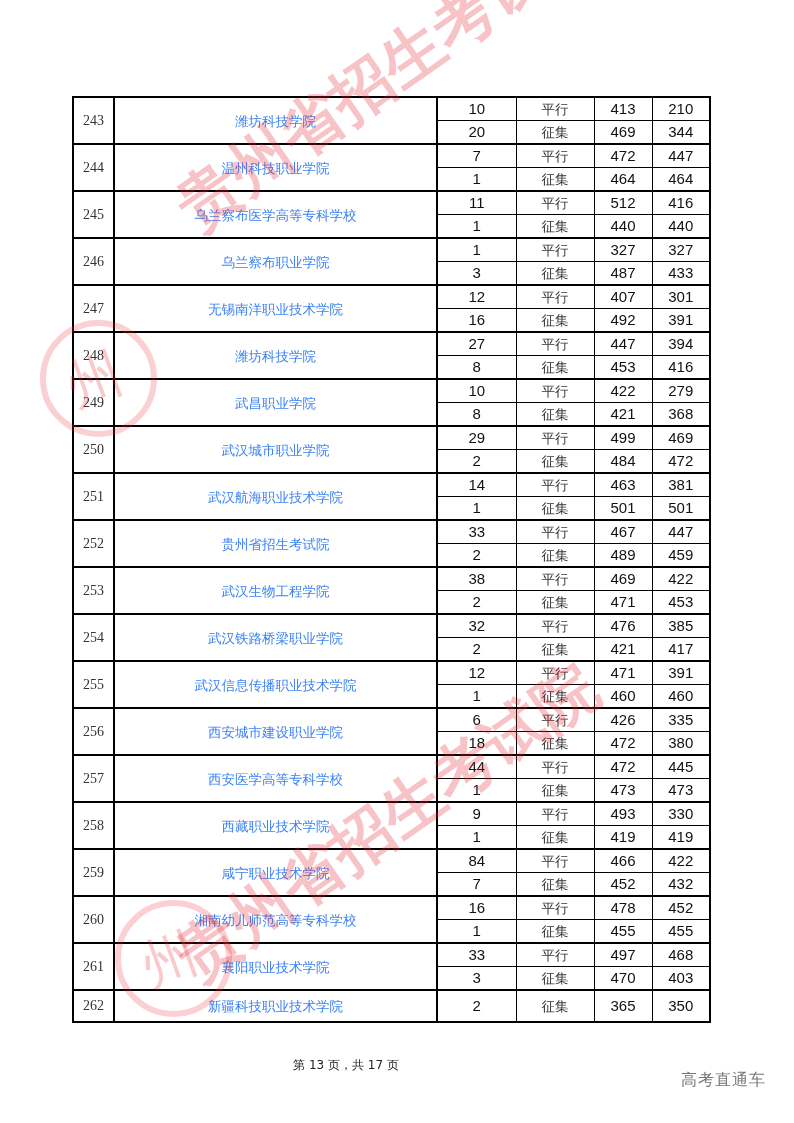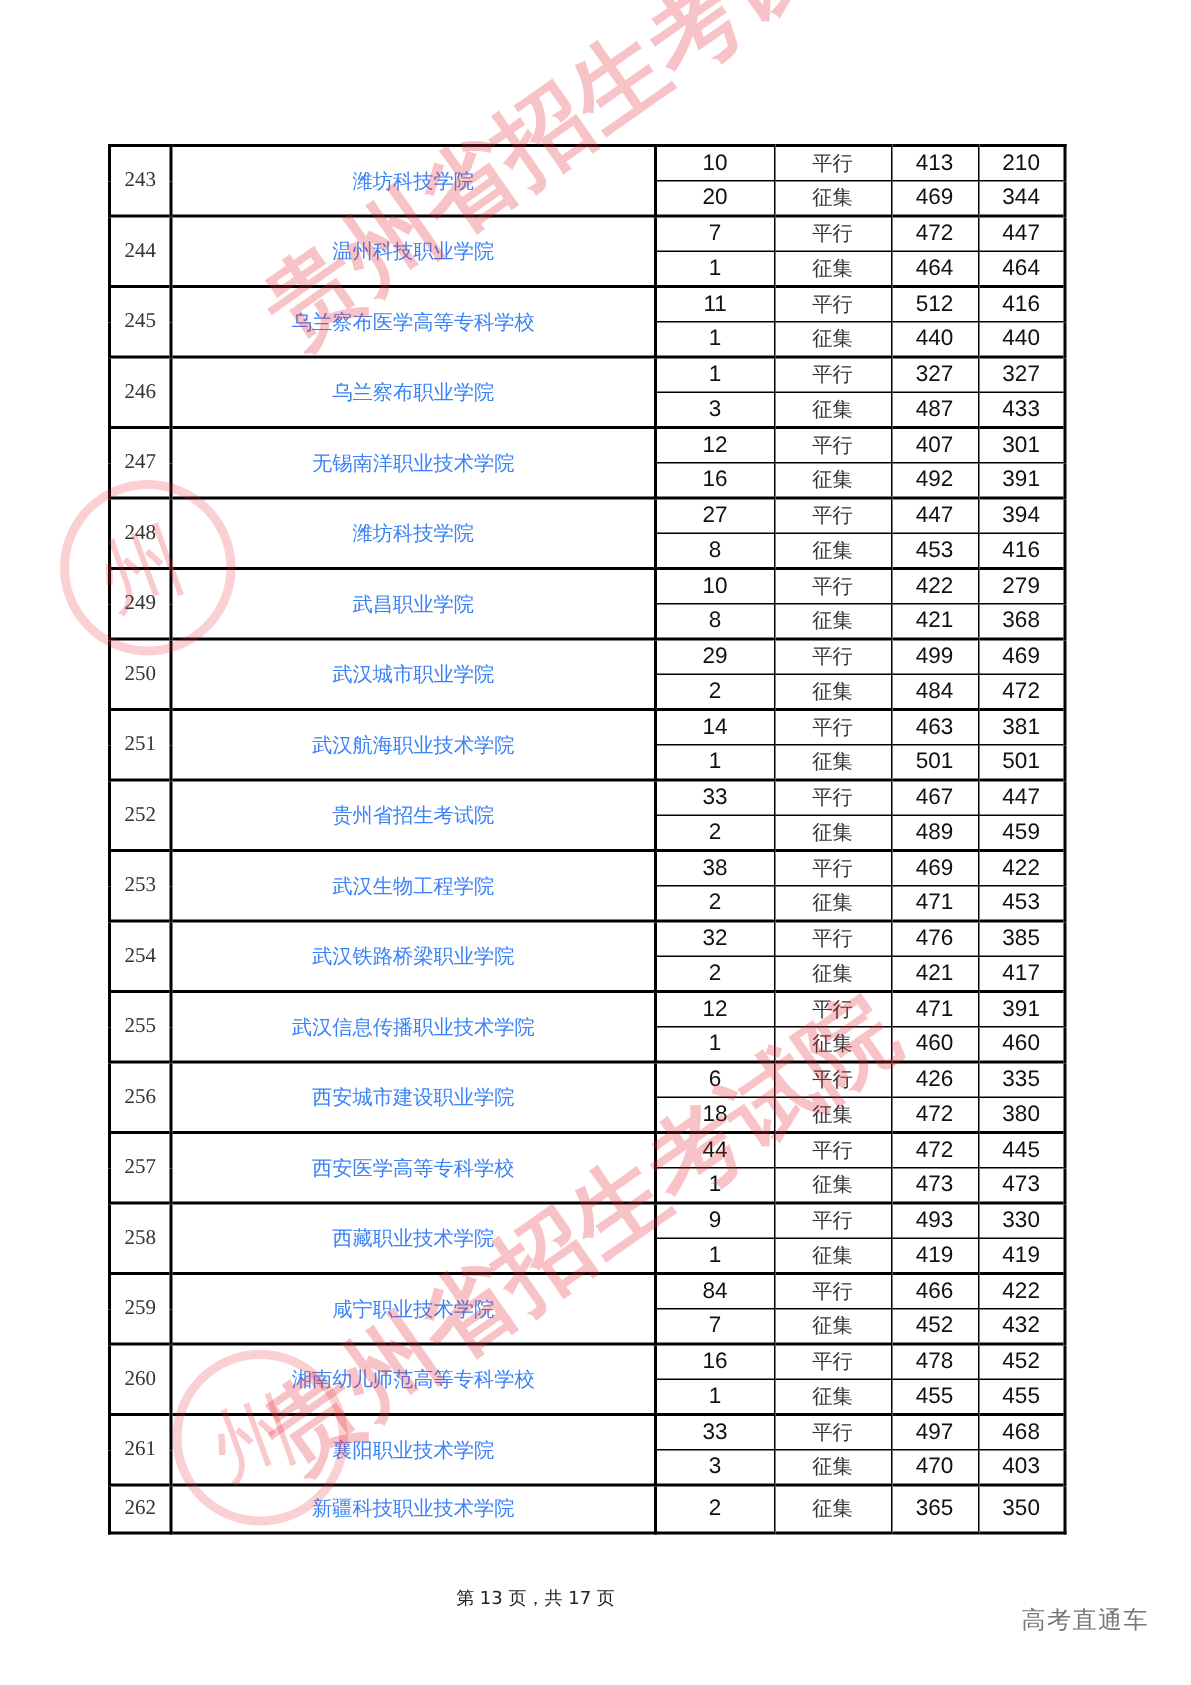--- a/index.html
+++ b/index.html
@@ -37,21 +37,21 @@
       font-family: "DejaVu Sans", sans-serif; font-weight: bold; white-space: nowrap; }
     .wm1 { left: 160px; top: 180px; font-size: 62px; transform: rotate(-35deg); transform-origin: left top; }
     .wm2 { left: 160px; top: 930px; font-size: 62px; transform: rotate(-35deg); transform-origin: left top; }
     .seal { position: absolute; pointer-events: none; border: 6px solid rgba(230, 40, 50, 0.22);
       border-radius: 50%; width: 105px; height: 105px; }
     .seal1 { left: 40px; top: 320px; }
     .seal2 { left: 115px; top: 900px; }
     .seal .seal-glyph { position: absolute; left: 22px; top: 18px; font-size: 54px;
       color: rgba(230, 40, 50, 0.25); font-family: "DejaVu Sans", sans-serif; transform: rotate(-20deg); }
 
-    .footer-page { position: absolute; top: 1057px; left: 16px; width: 682px; text-align: center;
+    .footer-page { position: absolute; top: 1057px; left: 5px; width: 682px; text-align: center;
       font-size: 12px; color: #222; font-family: "DejaVu Sans", sans-serif; }
     .brand { position: absolute; right: 28px; top: 1070px; font-size: 16px; color: #777;
       font-family: "DejaVu Sans", sans-serif; letter-spacing: 1px; }
   </style>
 </head>
 <body>
 
 <div class="table-wrap">
   <table class="admission">
     <colgroup>

